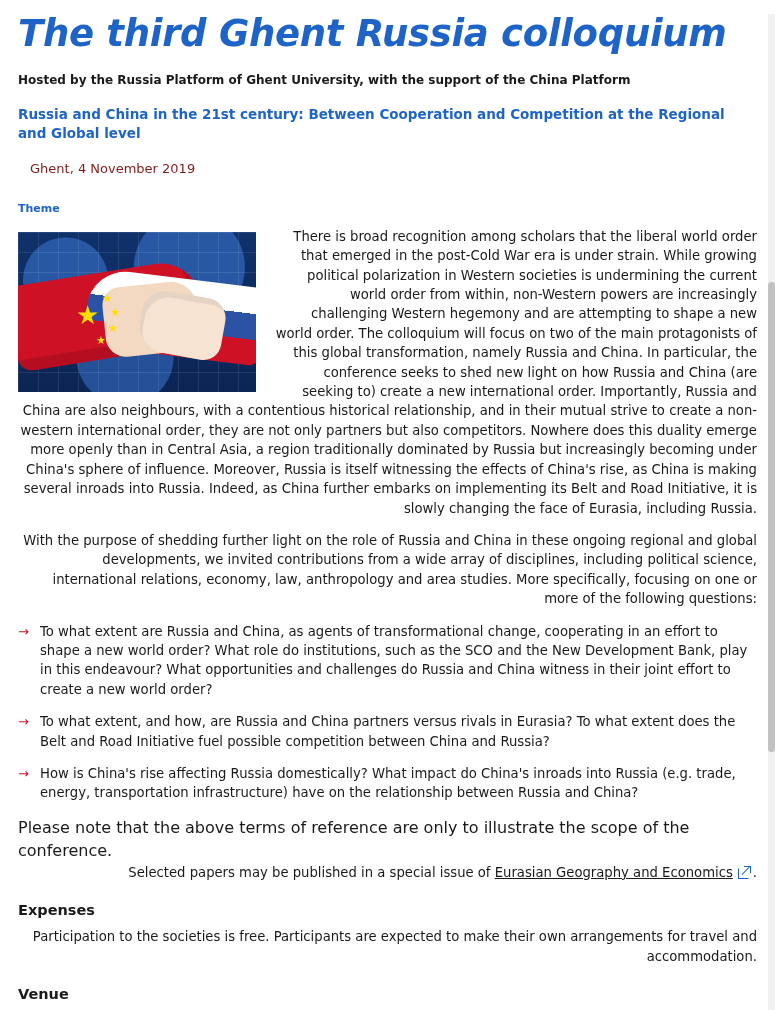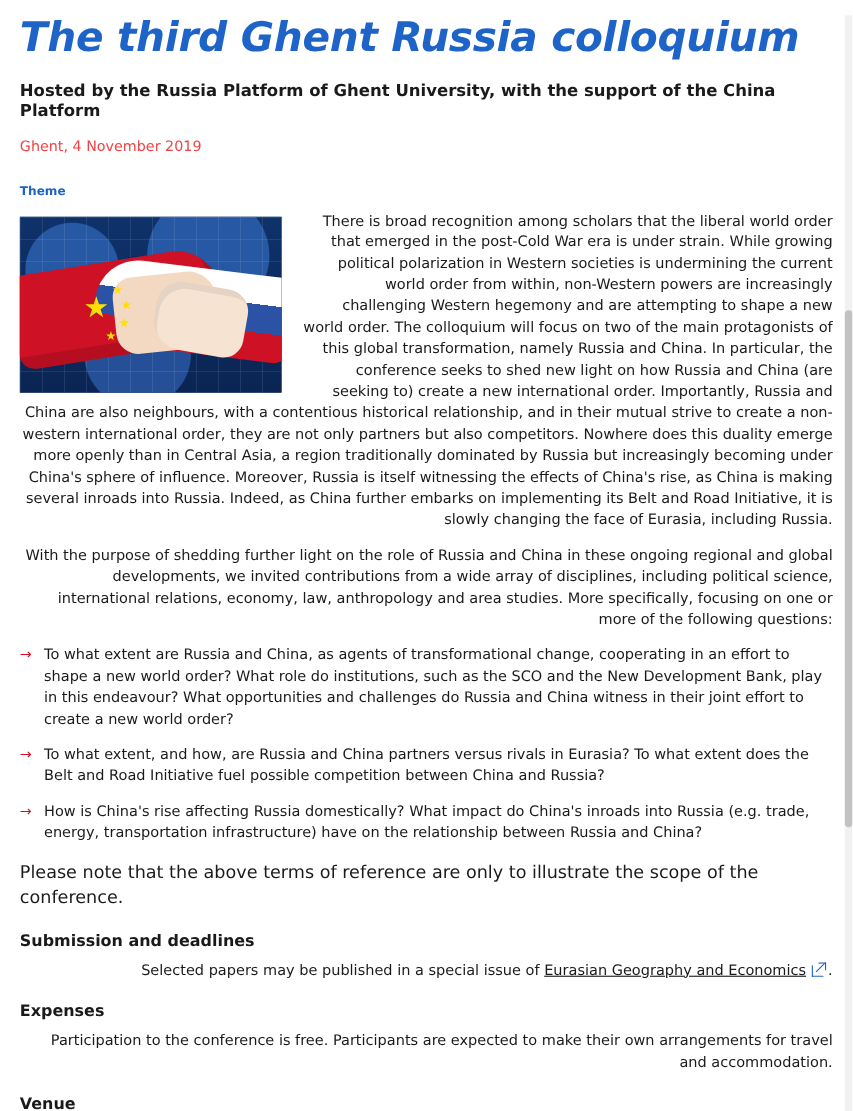--- a/index.html
+++ b/index.html
@@ -25,36 +25,36 @@
     font-family: "DejaVu Sans", sans-serif;
     font-size: 37px;
     line-height: 1.1;
     font-weight: bold;
     color: #1e64c8;
     margin: 14px 0 0 0;
     letter-spacing: -0.3px;
     font-style: italic;
   }
   .hosted {
-    font-size: 15px;
+    font-size: 12px;
     font-weight: bold;
     color: #1a1a1a;
     margin: 18px 0 0 0;
   }
   .subtitle {
     font-size: 13.5px;
     font-weight: bold;
     color: #1e64c8;
     line-height: 1.45;
     margin: 18px 0 0 0;
   }
   .dateline {
     font-size: 13px;
-    color: #ef4444;
-    margin: 17px 0 0 0;
+    color: #7f1d1d;
+    margin: 17px 0 0 12px;
   }
   .section-head-blue {
     font-size: 11px;
     font-weight: bold;
     color: #1e64c8;
     margin: 26px 0 0 0;
   }
   .theme-block {
     margin-top: 12px;
   }
@@ -239,20 +239,21 @@
 </style>
 </head>
 <body>
 
 <div class="page">
 
   <h1 class="title">The third Ghent Russia colloquium</h1>
 
   <div class="hosted">Hosted by the Russia Platform of Ghent University, with the support of the China Platform</div>
 
+  <div class="subtitle">Russia and China in the 21st century: Between Cooperation and Competition at the Regional and Global level</div>
 
   <div class="dateline">Ghent, 4 November 2019</div>
 
   <div class="section-head-blue">Theme</div>
 
   <div class="theme-block clearfix">
     <div class="theme-image">
       <div class="img-map"></div>
       <div class="img-grid"></div>
       <div class="hand-red"></div>
@@ -280,27 +281,26 @@
       <span>To what extent, and how, are Russia and China partners versus rivals in Eurasia? To what extent does the Belt and Road Initiative fuel possible competition between China and Russia?</span>
     </li>
     <li>
       <span class="arrow">→</span>
       <span>How is China's rise affecting Russia domestically? What impact do China's inroads into Russia (e.g. trade, energy, transportation infrastructure) have on the relationship between Russia and China?</span>
     </li>
   </ul>
 
   <p class="note">Please note that the above terms of reference are only to illustrate the scope of the conference.</p>
 
-  <h3 class="sec">Submission and deadlines</h3>
   <p class="body">
     <span>Selected papers may be published in a special issue of </span><a class="lnk" href="#">Eurasian Geography and Economics</a><span class="ext-icon"><span class="box"></span><span class="arr"></span></span><span>.</span>
   </p>
 
   <h3 class="sec">Expenses</h3>
-  <p class="body">Participation to the conference is free. Participants are expected to make their own arrangements for travel and accommodation.</p>
+  <p class="body">Participation to the societies is free. Participants are expected to make their own arrangements for travel and accommodation.</p>
 
   <h3 class="sec">Venue</h3>
 
   <div class="scroll-track">
     <div class="scroll-thumb"></div>
   </div>
 
 </div>
 
 </body></html>

